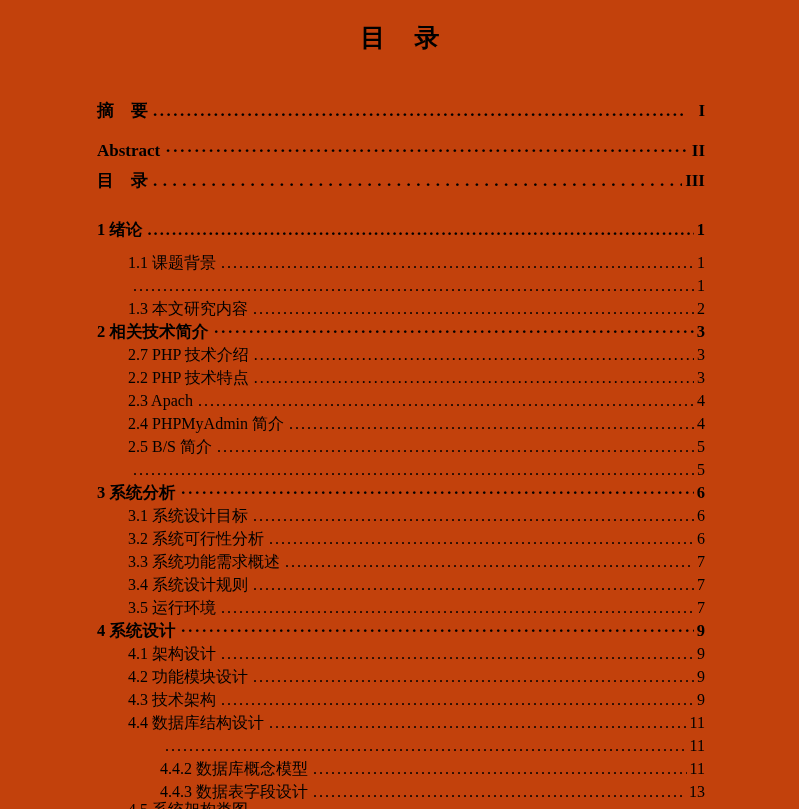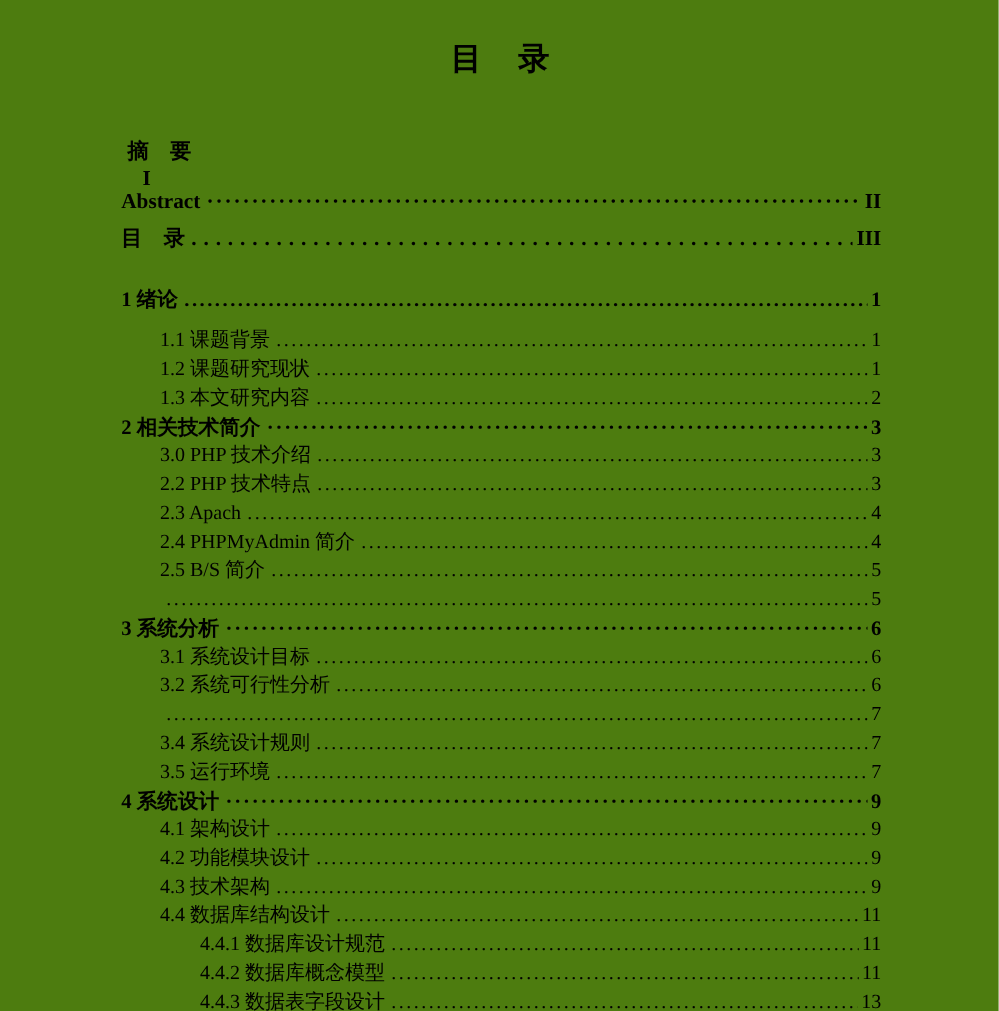--- a/index.html
+++ b/index.html
@@ -8,22 +8,22 @@
     background: #ffffff;
     color: #000000;
     font-family: "Liberation Serif", "DejaVu Serif", serif;
   }
   .doc-page {
     position: relative;
     box-sizing: border-box;
     width: 799px;
     height: 809px;
     overflow: hidden;
-    background: #4d7c0f;
-    padding: 32px 94px 0 97px;
+    background: #c2410c;
+    padding: 22px 94px 0 97px;
   }
   .doc-title {
     font-size: 25px;
     font-weight: 700;
     line-height: 32px;
     text-align: center;
     margin: 0 0 46px 0;
     letter-spacing: 2px;
   }
   .toc-row {
@@ -44,21 +44,21 @@
   .leader.sparse  { letter-spacing: 5.5px; }
   .page-num { flex: 0 0 auto; white-space: nowrap; }
 
   
   .front .toc-row {
     font-size: 17px;
     font-weight: 700;
     height: 22px;
     line-height: 22px;
   }
-  .front .toc-row:nth-child(1) { margin-bottom: 18px; flex-direction: column; }
+  .front .toc-row:nth-child(1) { margin-bottom: 18px; }
   .front .toc-row:nth-child(2) { margin-bottom: 8px; }
   .front .toc-row:nth-child(1) .page-num { padding-left: 12px; }
   .front .leader.dot { letter-spacing: 2.5px; }
 
   
   .chapters { margin-top: 26px; }
   .chapters .toc-row {
     font-size: 16px;
     height: 23px;
     line-height: 23px;
@@ -100,38 +100,37 @@
           <span class="label">1 绪论</span>
           <span class="leader dot">....................................................................................................................................................................................</span>
           <span class="page-num">1</span>
         </div>
         <div class="toc-row lvl2">
           <span class="label">1.1 课题背景</span>
           <span class="leader dot">....................................................................................................................................................................................</span>
           <span class="page-num">1</span>
         </div>
         <div class="toc-row lvl2">
-          <span class="label">1.2 课题研究现状</span>
           <span class="leader dot">....................................................................................................................................................................................</span>
           <span class="page-num">1</span>
         </div>
         <div class="toc-row lvl2">
           <span class="label">1.3 本文研究内容</span>
           <span class="leader dot">....................................................................................................................................................................................</span>
           <span class="page-num">2</span>
         </div>
       </div>
       <div class="chapter">
         <div class="toc-row lvl1 bold">
           <span class="label">2 相关技术简介</span>
           <span class="leader middot">····················································································································································································</span>
           <span class="page-num">3</span>
         </div>
         <div class="toc-row lvl2">
-          <span class="label">3.0 PHP 技术介绍</span>
+          <span class="label">2.7 PHP 技术介绍</span>
           <span class="leader dot">....................................................................................................................................................................................</span>
           <span class="page-num">3</span>
         </div>
         <div class="toc-row lvl2">
           <span class="label">2.2 PHP 技术特点</span>
           <span class="leader dot">....................................................................................................................................................................................</span>
           <span class="page-num">3</span>
         </div>
         <div class="toc-row lvl2">
           <span class="label">2.3 Apach</span>
@@ -163,20 +162,21 @@
           <span class="label">3.1 系统设计目标</span>
           <span class="leader dot">....................................................................................................................................................................................</span>
           <span class="page-num">6</span>
         </div>
         <div class="toc-row lvl2">
           <span class="label">3.2 系统可行性分析</span>
           <span class="leader dot">....................................................................................................................................................................................</span>
           <span class="page-num">6</span>
         </div>
         <div class="toc-row lvl2">
+          <span class="label">3.3 系统功能需求概述</span>
           <span class="leader dot">....................................................................................................................................................................................</span>
           <span class="page-num">7</span>
         </div>
         <div class="toc-row lvl2">
           <span class="label">3.4 系统设计规则</span>
           <span class="leader dot">....................................................................................................................................................................................</span>
           <span class="page-num">7</span>
         </div>
         <div class="toc-row lvl2">
           <span class="label">3.5 运行环境</span>
@@ -204,21 +204,20 @@
           <span class="label">4.3 技术架构</span>
           <span class="leader dot">....................................................................................................................................................................................</span>
           <span class="page-num">9</span>
         </div>
         <div class="toc-row lvl2">
           <span class="label">4.4 数据库结构设计</span>
           <span class="leader dot">....................................................................................................................................................................................</span>
           <span class="page-num">11</span>
         </div>
         <div class="toc-row lvl3">
-          <span class="label">4.4.1 数据库设计规范</span>
           <span class="leader dot">....................................................................................................................................................................................</span>
           <span class="page-num">11</span>
         </div>
         <div class="toc-row lvl3">
           <span class="label">4.4.2 数据库概念模型</span>
           <span class="leader dot">....................................................................................................................................................................................</span>
           <span class="page-num">11</span>
         </div>
         <div class="toc-row lvl3">
           <span class="label">4.4.3 数据表字段设计</span>

